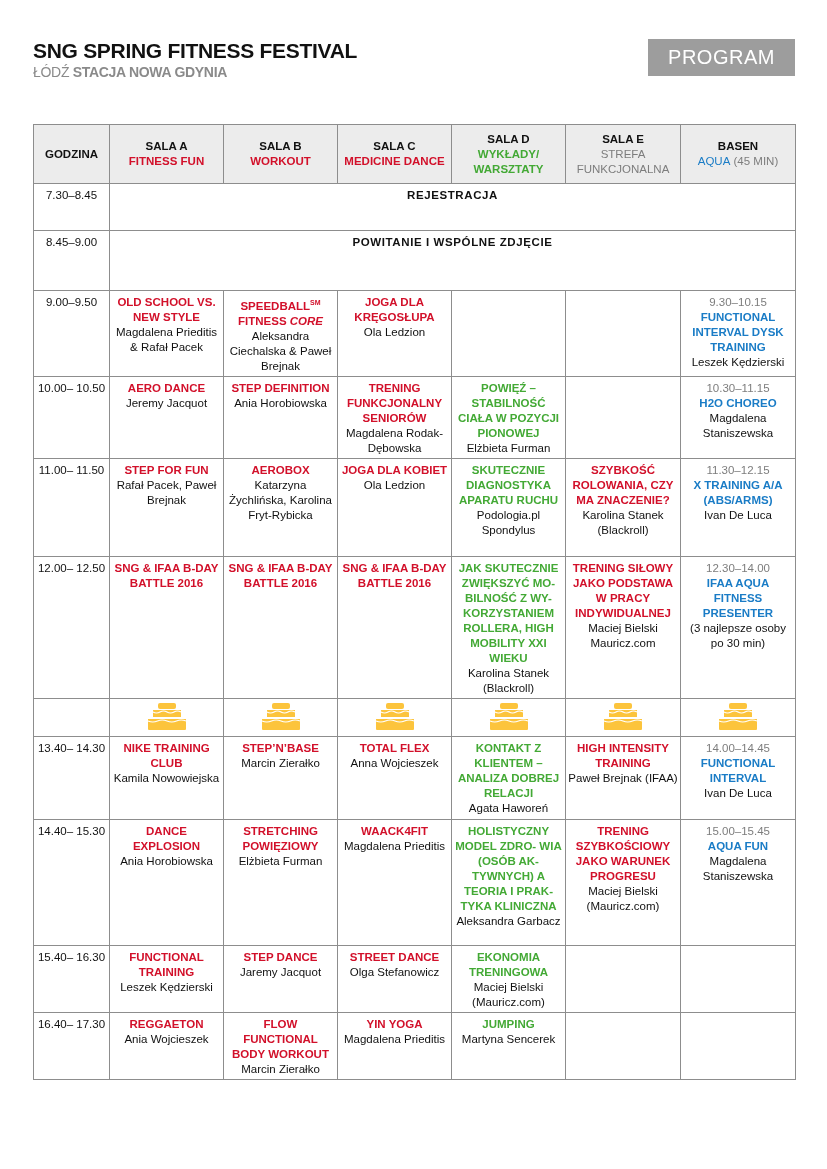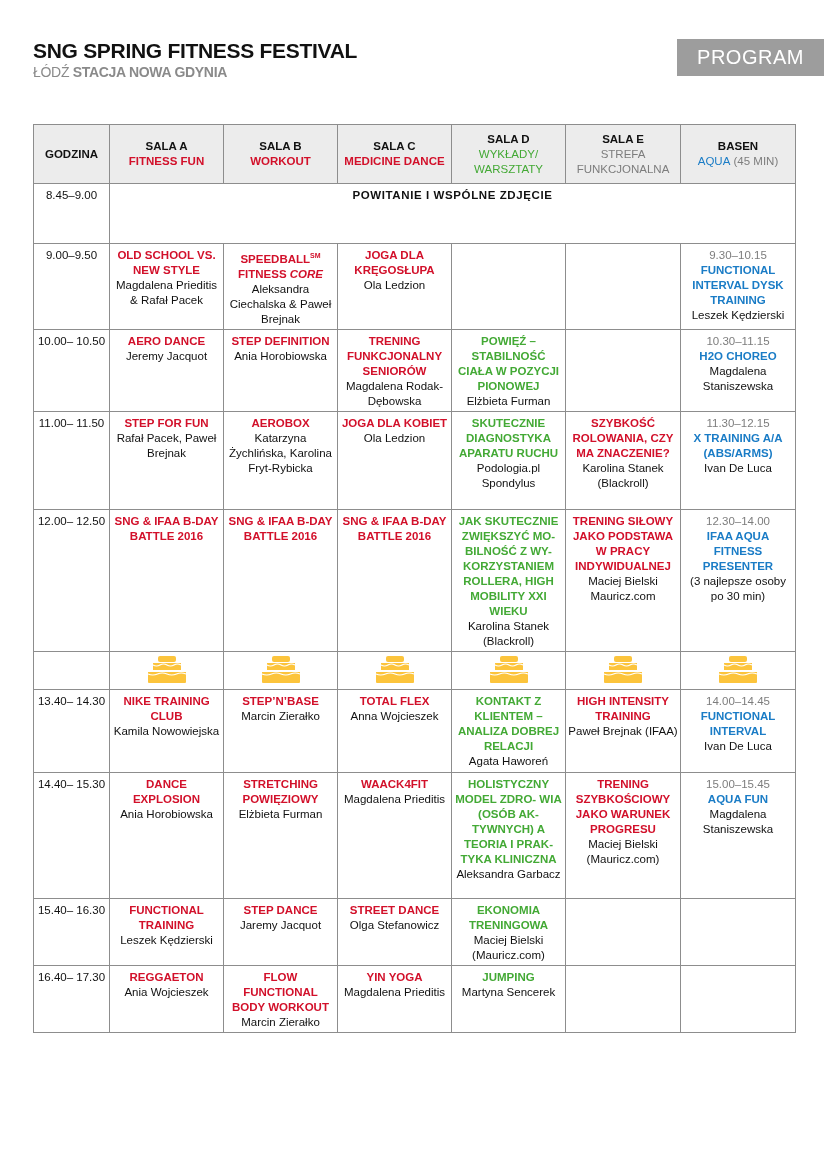--- a/index.html
+++ b/index.html
@@ -4,29 +4,29 @@
 <style>
   html, body { margin:0; padding:0; background:#ffffff; }
   body { width:827px; height:1169px; position:relative; font-family:"Liberation Sans", sans-serif; overflow:hidden; }
   .title-block { position:absolute; left:33px; top:40px; }
   .t1 { font-size:21px; font-weight:bold; color:#111; line-height:22px; letter-spacing:-0.3px; }
   .t2 { font-size:14px; line-height:21px; color:#8a8a8a; letter-spacing:-0.3px; }
   .t2 .light { font-weight:normal; }
   .t2 .bold { font-weight:bold; }
   .t3 { font-size:19px; font-weight:bold; color:#111; line-height:24px; letter-spacing:-0.3px;margin-top:40px; }
   .t3 .small { font-size:15px; font-weight:normal; }
-  .program { position:absolute; left:677px; top:39px; width:147px; height:37px; background:#9d9d9d; color:#fff;
+  .program { position:absolute; left:648px; top:39px; width:147px; height:37px; background:#9d9d9d; color:#fff;
              font-size:20px; text-align:center; line-height:37px; letter-spacing:0.5px; }
   table.sched { position:absolute; left:33px; top:124px; border-collapse:collapse; table-layout:fixed; width:762px; }
   table.sched td, table.sched th { border:1.3px solid #8d8d8d; text-align:center; vertical-align:top; padding:4px 2px 2px 2px;
              font-size:11.5px; line-height:15px; color:#111; }
   table.sched th { background:#ececec; font-weight:bold; vertical-align:middle; padding:3px 2px; }
   .red { color:#d2102a; font-weight:bold; }
   .green { color:#43a935; font-weight:bold; }
-  .green-n { color:#43a935; font-weight:normal; }
+  .green-n { color:#43a935; font-weight:bold; }
   .blue { color:#1a7cc6; font-weight:bold; }
   .greyn { color:#7d7d7d; font-weight:normal; }
   td.time { color:#8b8b8b; vertical-align:middle; font-size:11.5px; }
   td.span-label { vertical-align:middle; font-weight:bold; color:#6d6d6d; font-size:15px; letter-spacing:0.6px; }
   .name { color:#111; font-weight:normal; display:block; }
   .ttl { display:block; }
   .subtime { display:block; color:#7d7d7d; }
   td.cake { vertical-align:middle; padding:2px; }
   .cake-svg { display:inline-block; width:40px; height:27px; }
   sup { font-size:7px; }
@@ -78,20 +78,24 @@
           <span class="ttl green-n">WYKŁADY/ WARSZTATY</span>
         </th>
       <th>
           <span class="ttl">SALA E</span>
           <span class="ttl greyn">STREFA FUNKCJONALNA</span>
         </th>
       <th><span class="ttl">BASEN</span><span class="blue" style="font-weight:normal">AQUA</span> <span class="greyn">(45 MIN)</span></th>
     </tr>
   </thead>
   <tbody>
+    <tr style="height:47px">
+      <td class="time">7.30–8.45</td>
+      <td colspan="6" class="span-label">REJESTRACJA</td>
+    </tr>
     <tr style="height:60px">
       <td class="time">8.45–9.00</td>
       <td colspan="6" class="span-label">POWITANIE I WSPÓLNE ZDJĘCIE</td>
     </tr>
     <tr style="height:85px">
       <td class="time">9.00–9.50</td>
       <td>
           <span class="ttl red">OLD SCHOOL VS. NEW STYLE</span>
           <span class="name">Magdalena Prieditis &amp; Rafał Pacek</span>
         </td>

